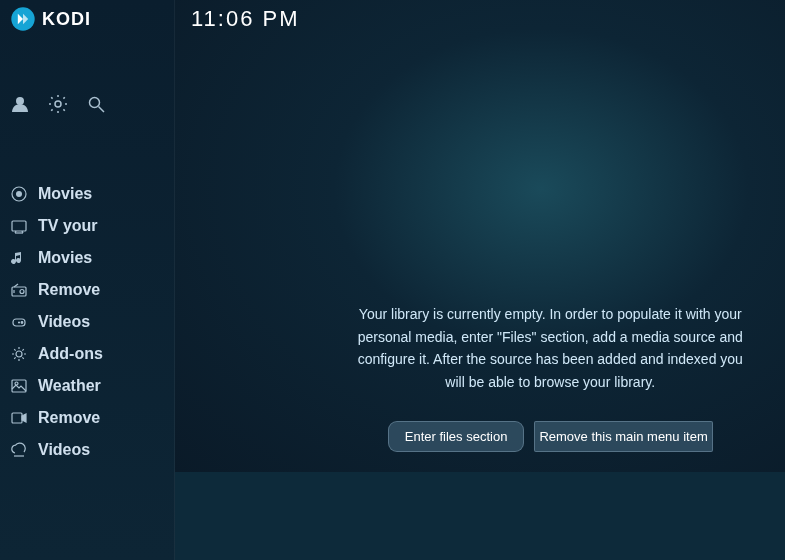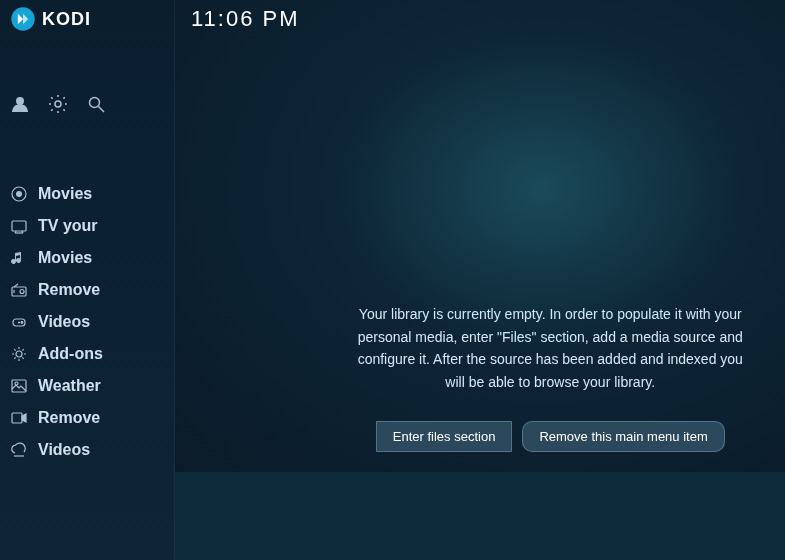--- a/index.html
+++ b/index.html
@@ -144,31 +144,31 @@
       align-items: center;
     }
 
     .btn-files {
       background: rgba(50, 80, 100, 0.85);
       border: 1px solid rgba(150,180,200,0.4);
       color: #ffffff;
       font-size: 13px;
       padding: 7px 16px;
       cursor: pointer;
-      border-radius: 1px;
+      border-radius: 9px;
     }
 
     .btn-remove {
       background: rgba(50, 80, 100, 0.85);
       border: 1px solid rgba(150,180,200,0.4);
       color: #ffffff;
       font-size: 13px;
-      padding: 7px 16px;
+      padding: 7px 4px;
       cursor: pointer;
-      border-radius: 10px;
+      border-radius: 2px;
     }
   </style>
 </head>
 <body>
 
 <div class="sidebar">
   <div class="sidebar-header">
 
     <svg class="kodi-logo" viewBox="0 0 40 40" xmlns="http://www.w3.org/2000/svg">
       <circle cx="20" cy="20" r="18" fill="#17B2E8" opacity="0.9"></circle>

